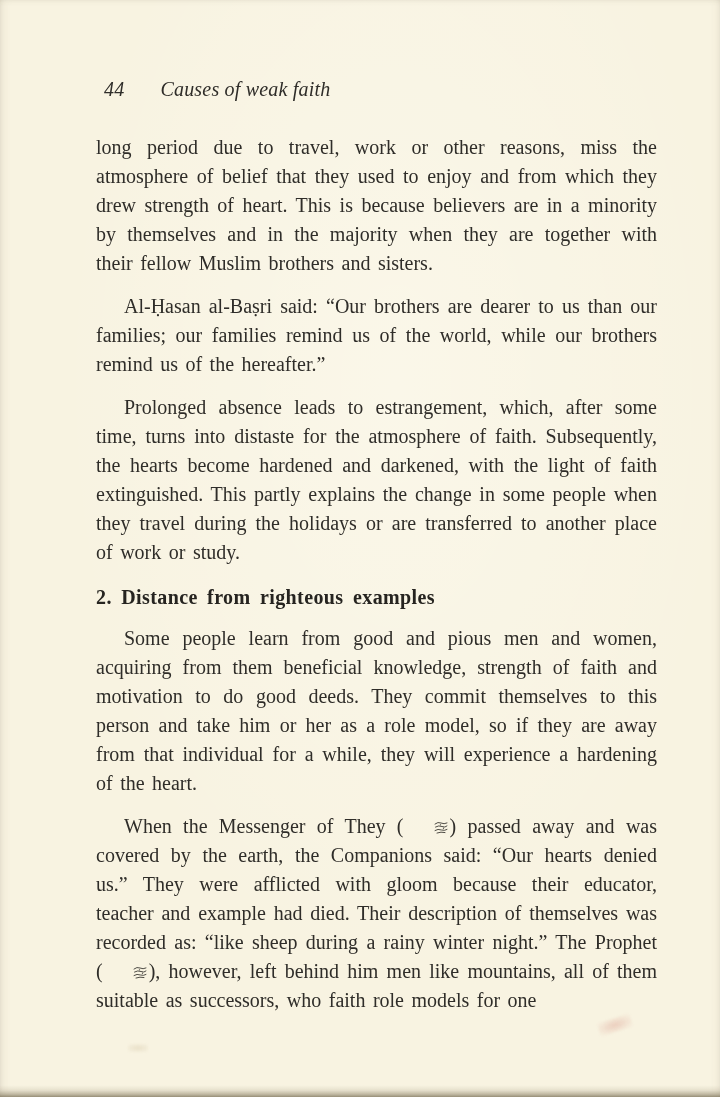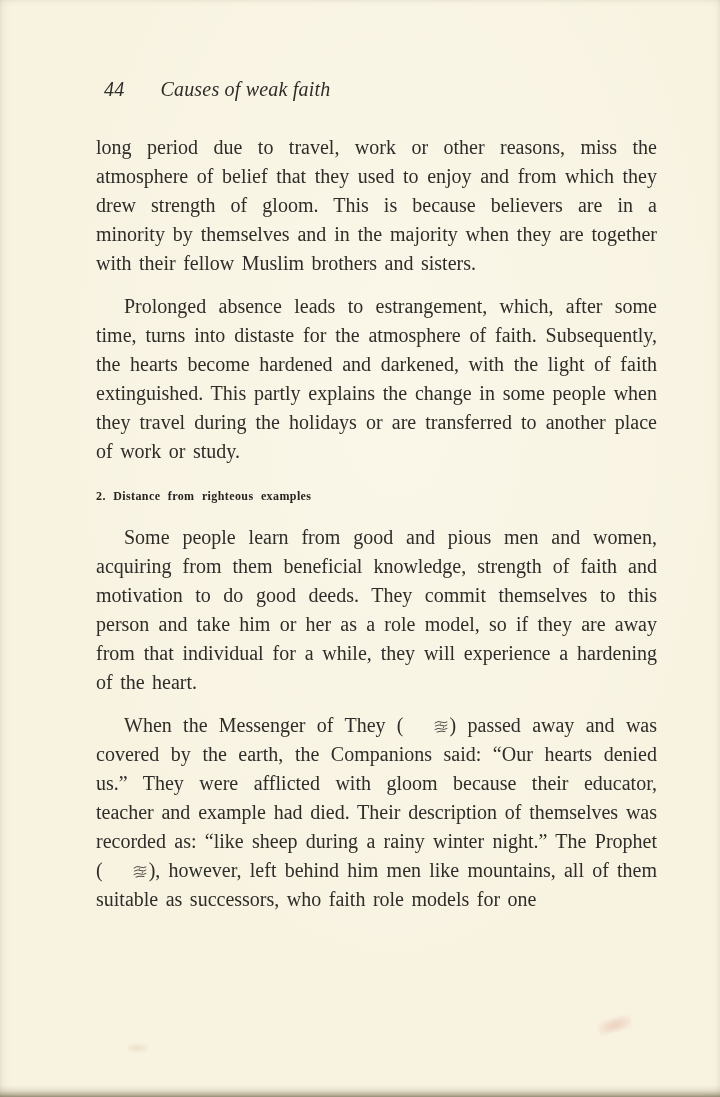--- a/index.html
+++ b/index.html
@@ -50,21 +50,21 @@
   }
   .body-text p {
     margin: 0 0 14px 0;
     text-indent: 28px;
   }
   .body-text p.noindent {
     text-indent: 0;
   }
   .body-text h2 {
     margin: 16px 0 12px 0;
-    font-size: 12px;
+    font-size: 20px;
     font-weight: 700;
     letter-spacing: 0.4px;
     word-spacing: 4px;
     text-align: left;
     color: #262420;
   }
   .honorific {
     display: inline-block;
     vertical-align: -2px;
     line-height: 0;
@@ -112,22 +112,23 @@
 <body>
 
 <div class="page">
 
   <header class="running-head">
     <span class="pageno">44</span><span class="runtitle">Causes of weak faith</span>
   </header>
 
   <main class="body-text">
 
-    <p class="noindent">long period due to travel, work or other reasons, miss the atmosphere of belief that they used to enjoy and from which they drew strength of gloom. This is because believers are in a minority by themselves and in the majority when they are together with their fellow Muslim brothers and sisters.</p>
+    <p class="noindent">long period due to travel, work or other reasons, miss the atmosphere of belief that they used to enjoy and from which they drew strength of heart. This is because believers are in a minority by themselves and in the majority when they are together with their fellow Muslim brothers and sisters.</p>
 
+    <p>Al-Ḥasan al-Baṣri said: “Our brothers are dearer to us than our families; our families remind us of the world, while our brothers remind us of the hereafter.”</p>
 
     <p>Prolonged absence leads to estrangement, which, after some time, turns into distaste for the atmosphere of faith. Subsequently, the hearts become hardened and darkened, with the light of faith extinguished. This partly explains the change in some people when they travel during the holidays or are transferred to another place of work or study.</p>
 
     <h2>2. Distance from righteous examples</h2>
 
     <p>Some people learn from good and pious men and women, acquiring from them beneficial knowledge, strength of faith and motivation to do good deeds. They commit themselves to this person and take him or her as a role model, so if they are away from that individual for a while, they will experience a hardening of the heart.</p>
 
     <p><span>When the Messenger of They (</span><span class="honorific"><svg width="16" height="15" viewBox="0 0 16 15" aria-hidden="true">
             <g fill="none" stroke="#3a3832" stroke-width="0.9" stroke-linecap="round">
               <path d="M2 4 Q5 1.5 8 3 T14 3"></path>

